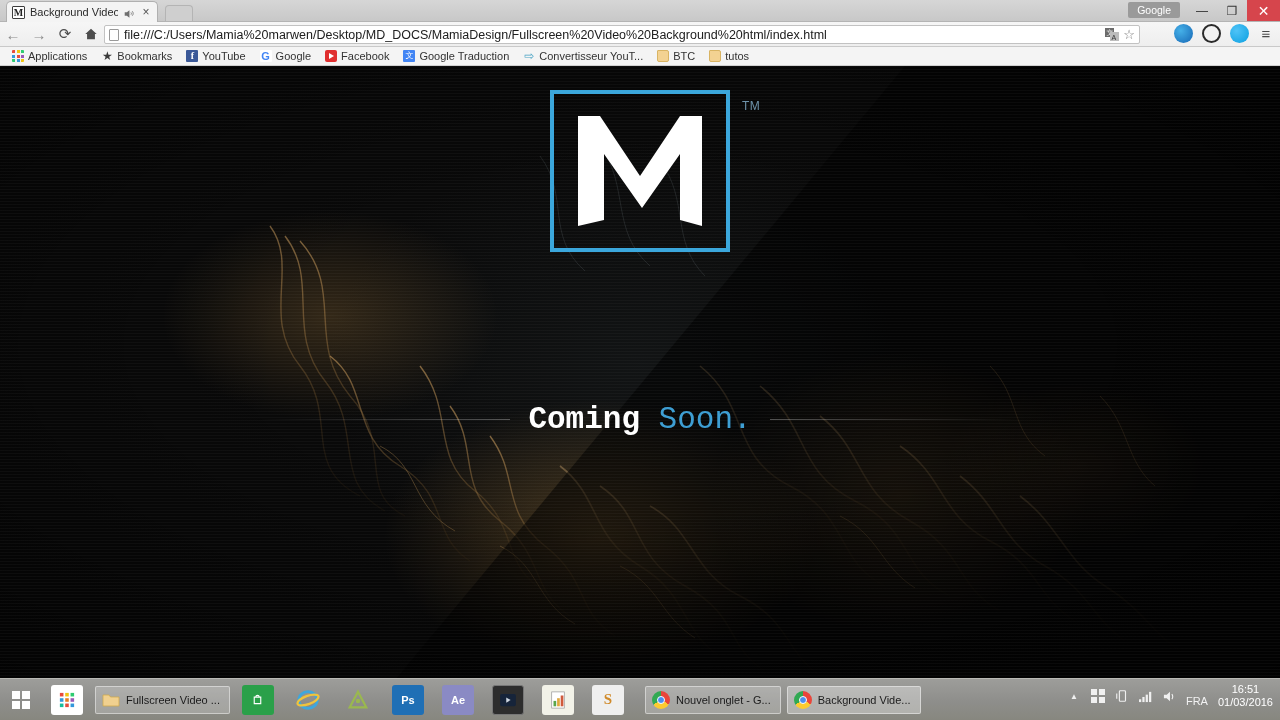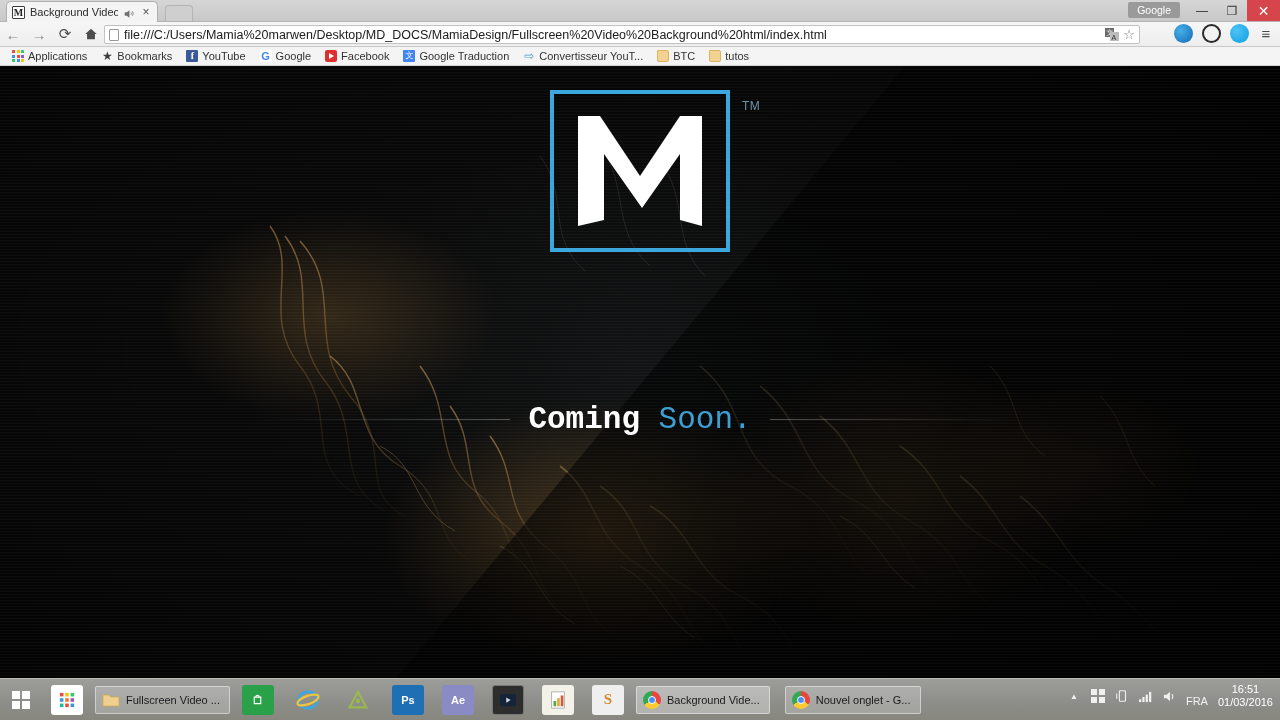--- a/index.html
+++ b/index.html
@@ -518,28 +518,28 @@
           <rect x="5" y="11" width="3" height="6" fill="#5aa64a"></rect>
           <rect x="9" y="8" width="3" height="9" fill="#e0a93c"></rect>
           <rect x="13" y="5" width="3" height="12" fill="#d05a3c"></rect>
         </svg>
     </div>
 
     <div class="tb-icon" style="background:#efefef;color:#d08a2a;font-family:'Liberation Serif',serif;font-size:15px;">
       <span>S</span>
     </div>
 
+    <div class="tb-task" style="margin-left:12px;">
+      <div class="ti chrome-ball"></div>
+      <span>Nouvel onglet - G...</span>
+    </div>
+
     <div class="tb-task" style="background:rgba(255,255,255,.34);">
       <div class="ti chrome-ball"></div>
       <span>Background Vide...</span>
-    </div>
-
-    <div class="tb-task" style="margin-left:12px;">
-      <div class="ti chrome-ball"></div>
-      <span>Nouvel onglet - G...</span>
     </div>
 
     <div class="tray">
       <div class="tray-ic" style="font-size:8px;">▲</div>
       <div class="tray-ic">
         <div style="width:14px;height:14px;background:
           linear-gradient(#f0f0f0,#f0f0f0) 0 0/6px 6px no-repeat,
           linear-gradient(#f0f0f0,#f0f0f0) 8px 0/6px 6px no-repeat,
           linear-gradient(#f0f0f0,#f0f0f0) 0 8px/6px 6px no-repeat,
           linear-gradient(#f0f0f0,#f0f0f0) 8px 8px/6px 6px no-repeat;"></div>

